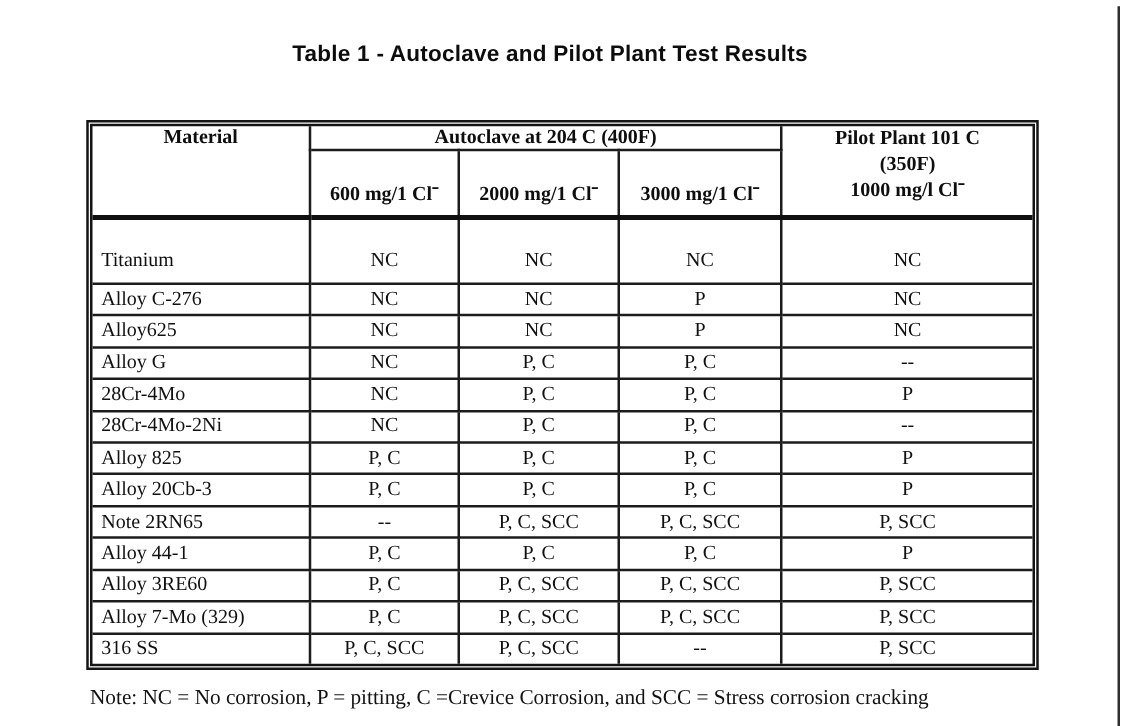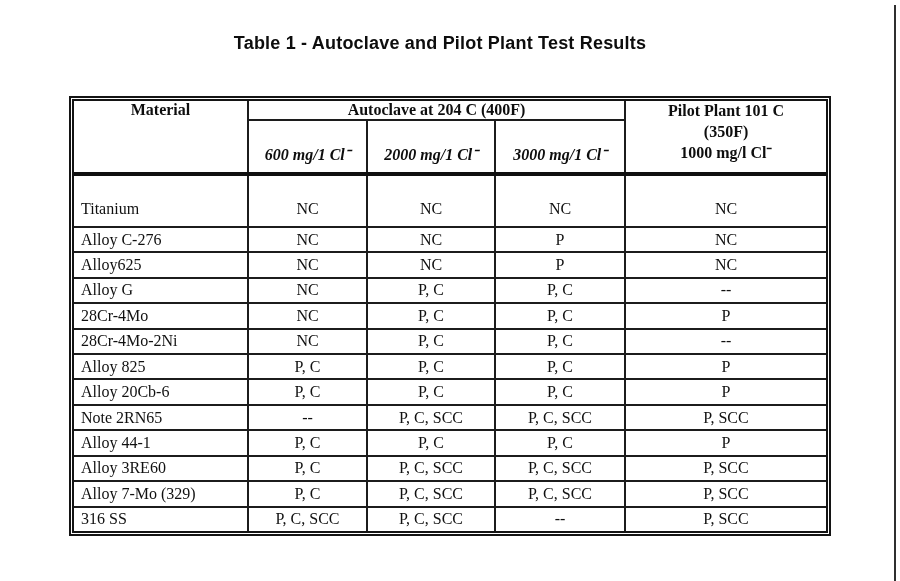--- a/index.html
+++ b/index.html
@@ -75,21 +75,20 @@
   }
   th.pilot-h {
     vertical-align: top;
     padding-top: 5px;
     line-height: 1.3;
   }
   tr.subhead th {
     vertical-align: bottom;
     padding-bottom: 7px;
     height: 44px;
-    font-style: italic;
   }
   .thick-bottom { border-bottom: 4px solid #101010 !important; }
 
   table.results td {
     font-size: 16px;
     text-align: center;
     height: 23px;
     vertical-align: middle;
     color: #101010;
   }
@@ -196,21 +195,21 @@
           <td>--</td>
         </tr>
         <tr>
           <td class="mat">Alloy 825</td>
           <td>P, C</td>
           <td>P, C</td>
           <td>P, C</td>
           <td>P</td>
         </tr>
         <tr>
-          <td class="mat">Alloy 20Cb-6</td>
+          <td class="mat">Alloy 20Cb-3</td>
           <td>P, C</td>
           <td>P, C</td>
           <td>P, C</td>
           <td>P</td>
         </tr>
         <tr>
           <td class="mat">Note 2RN65</td>
           <td>--</td>
           <td>P, C, SCC</td>
           <td>P, C, SCC</td>
@@ -241,16 +240,17 @@
           <td class="mat">316 SS</td>
           <td>P, C, SCC</td>
           <td>P, C, SCC</td>
           <td>--</td>
           <td>P, SCC</td>
         </tr>
       </tbody>
     </table>
   </div>
 
+  <div class="doc-note">Note: NC = No corrosion, P = pitting, C =Crevice Corrosion, and SCC = Stress corrosion cracking</div>
 
   <div class="scan-line"></div>
 
 </div>
 
 </body></html>

